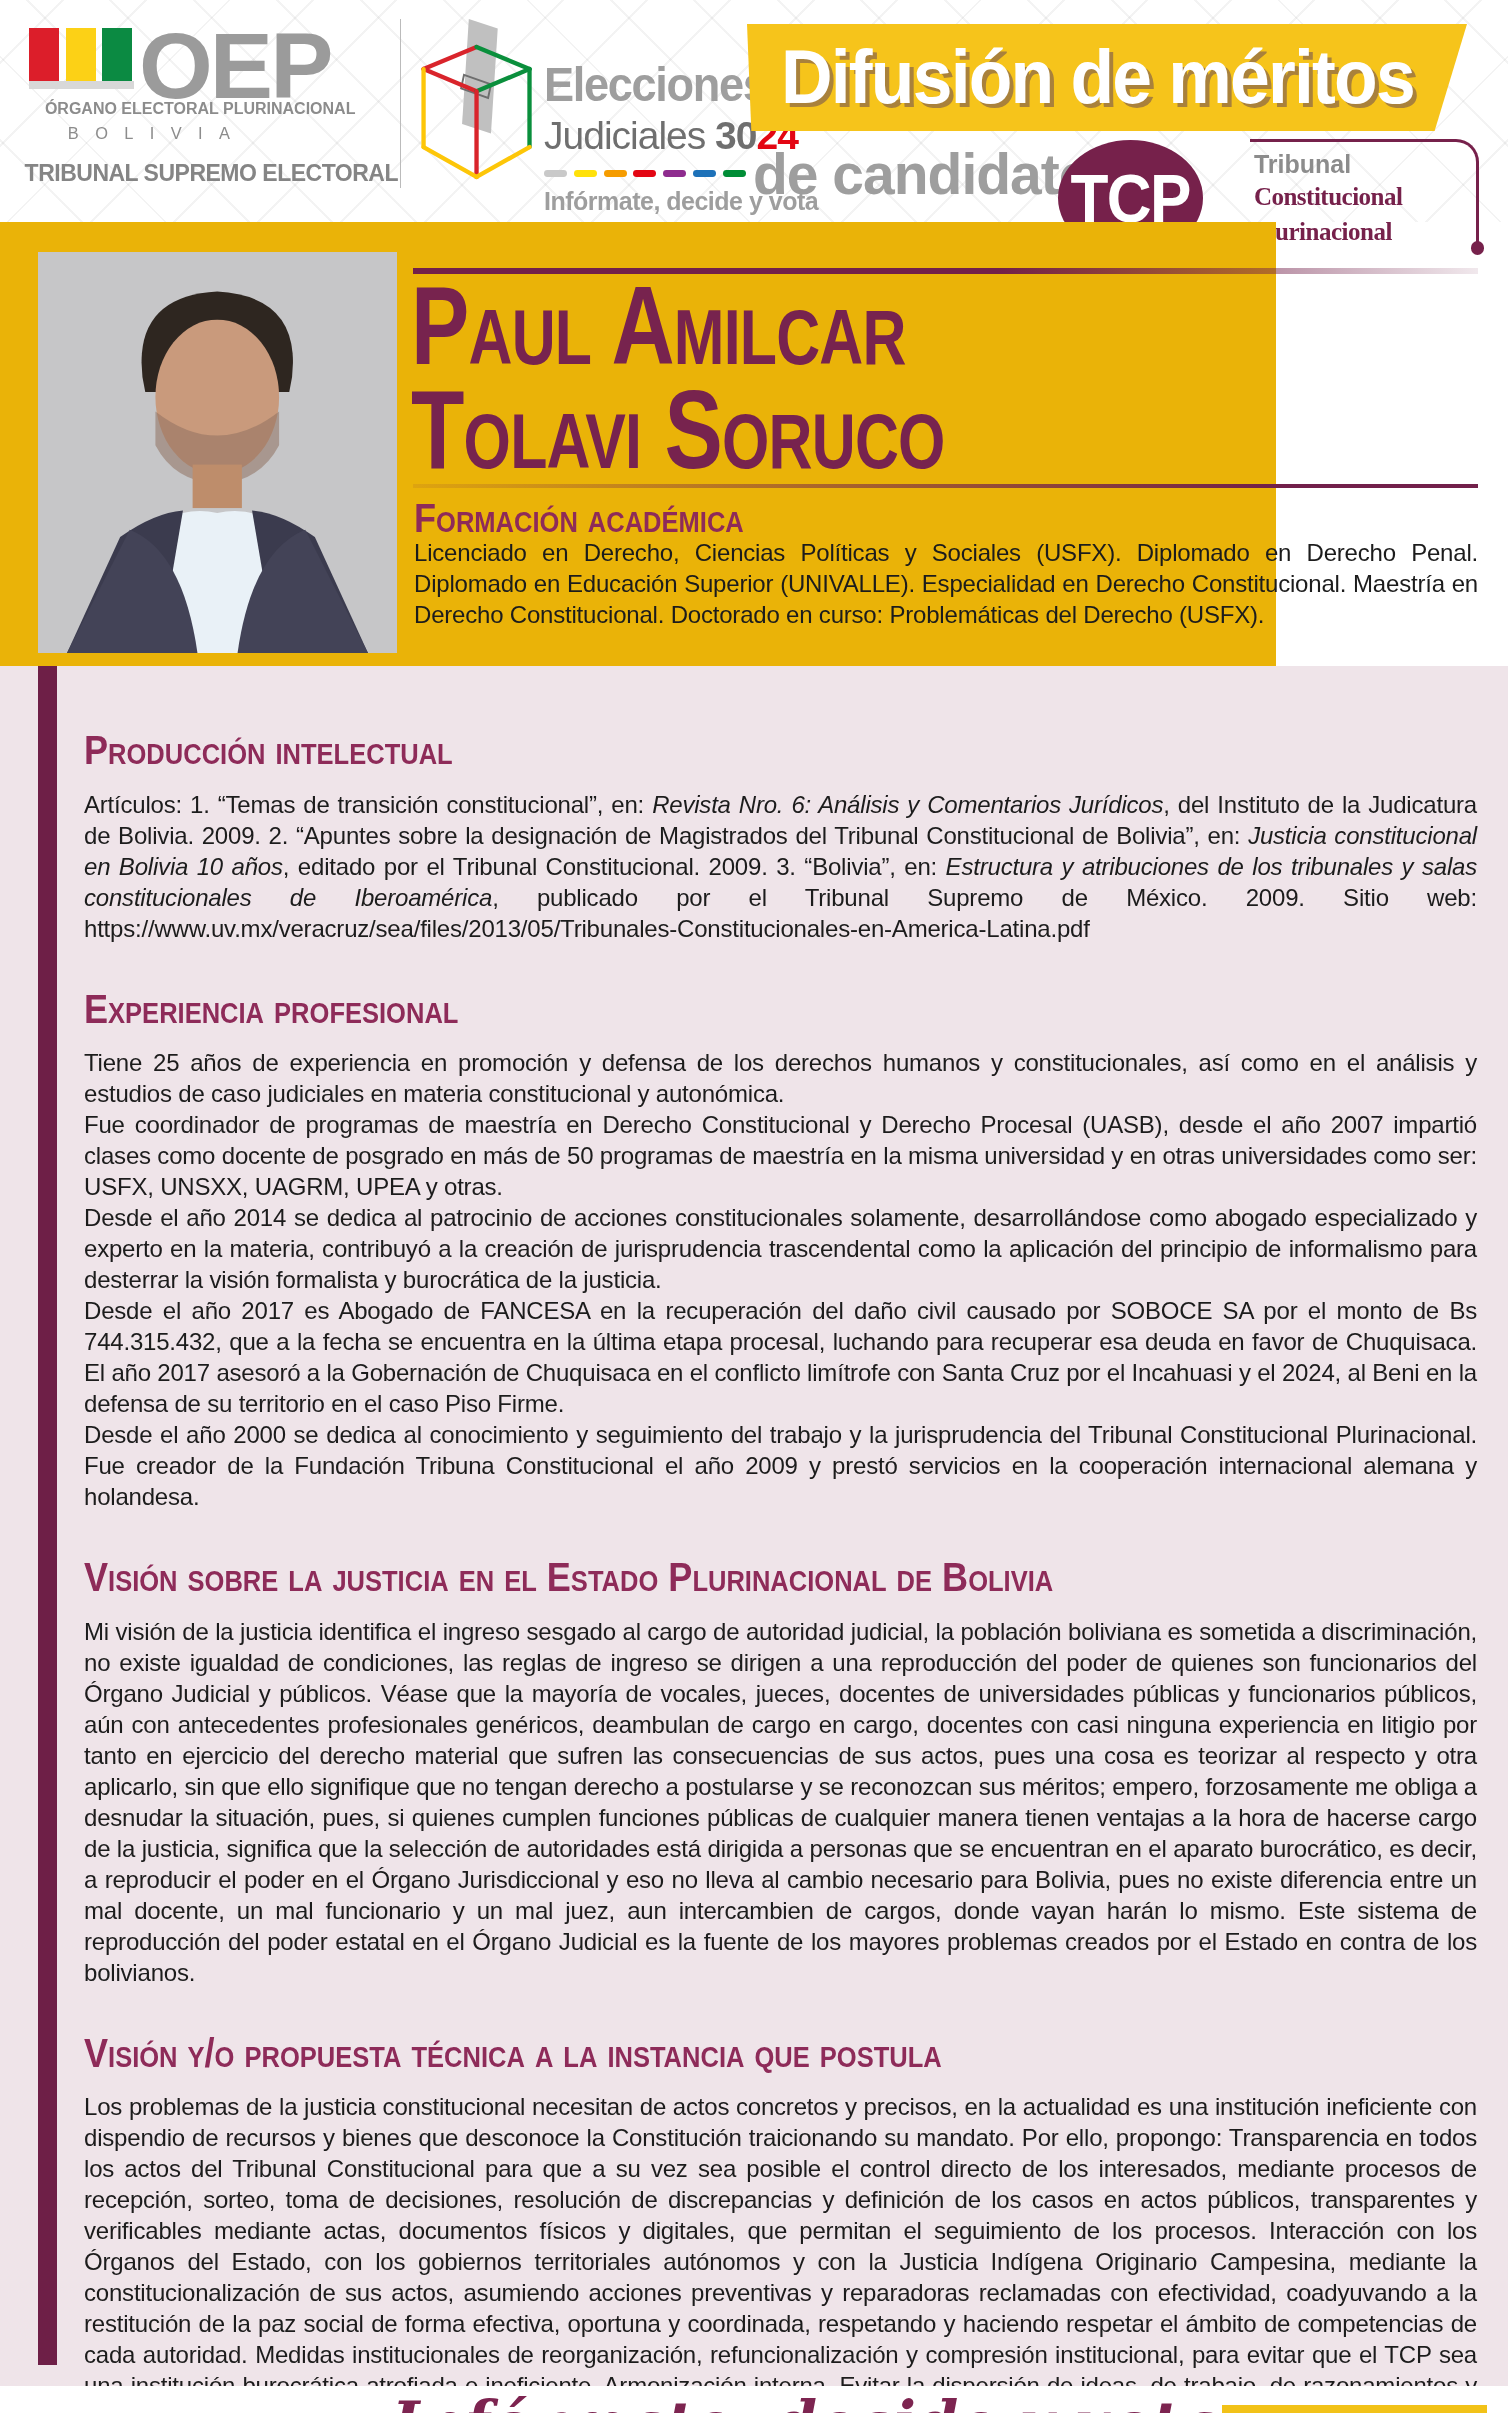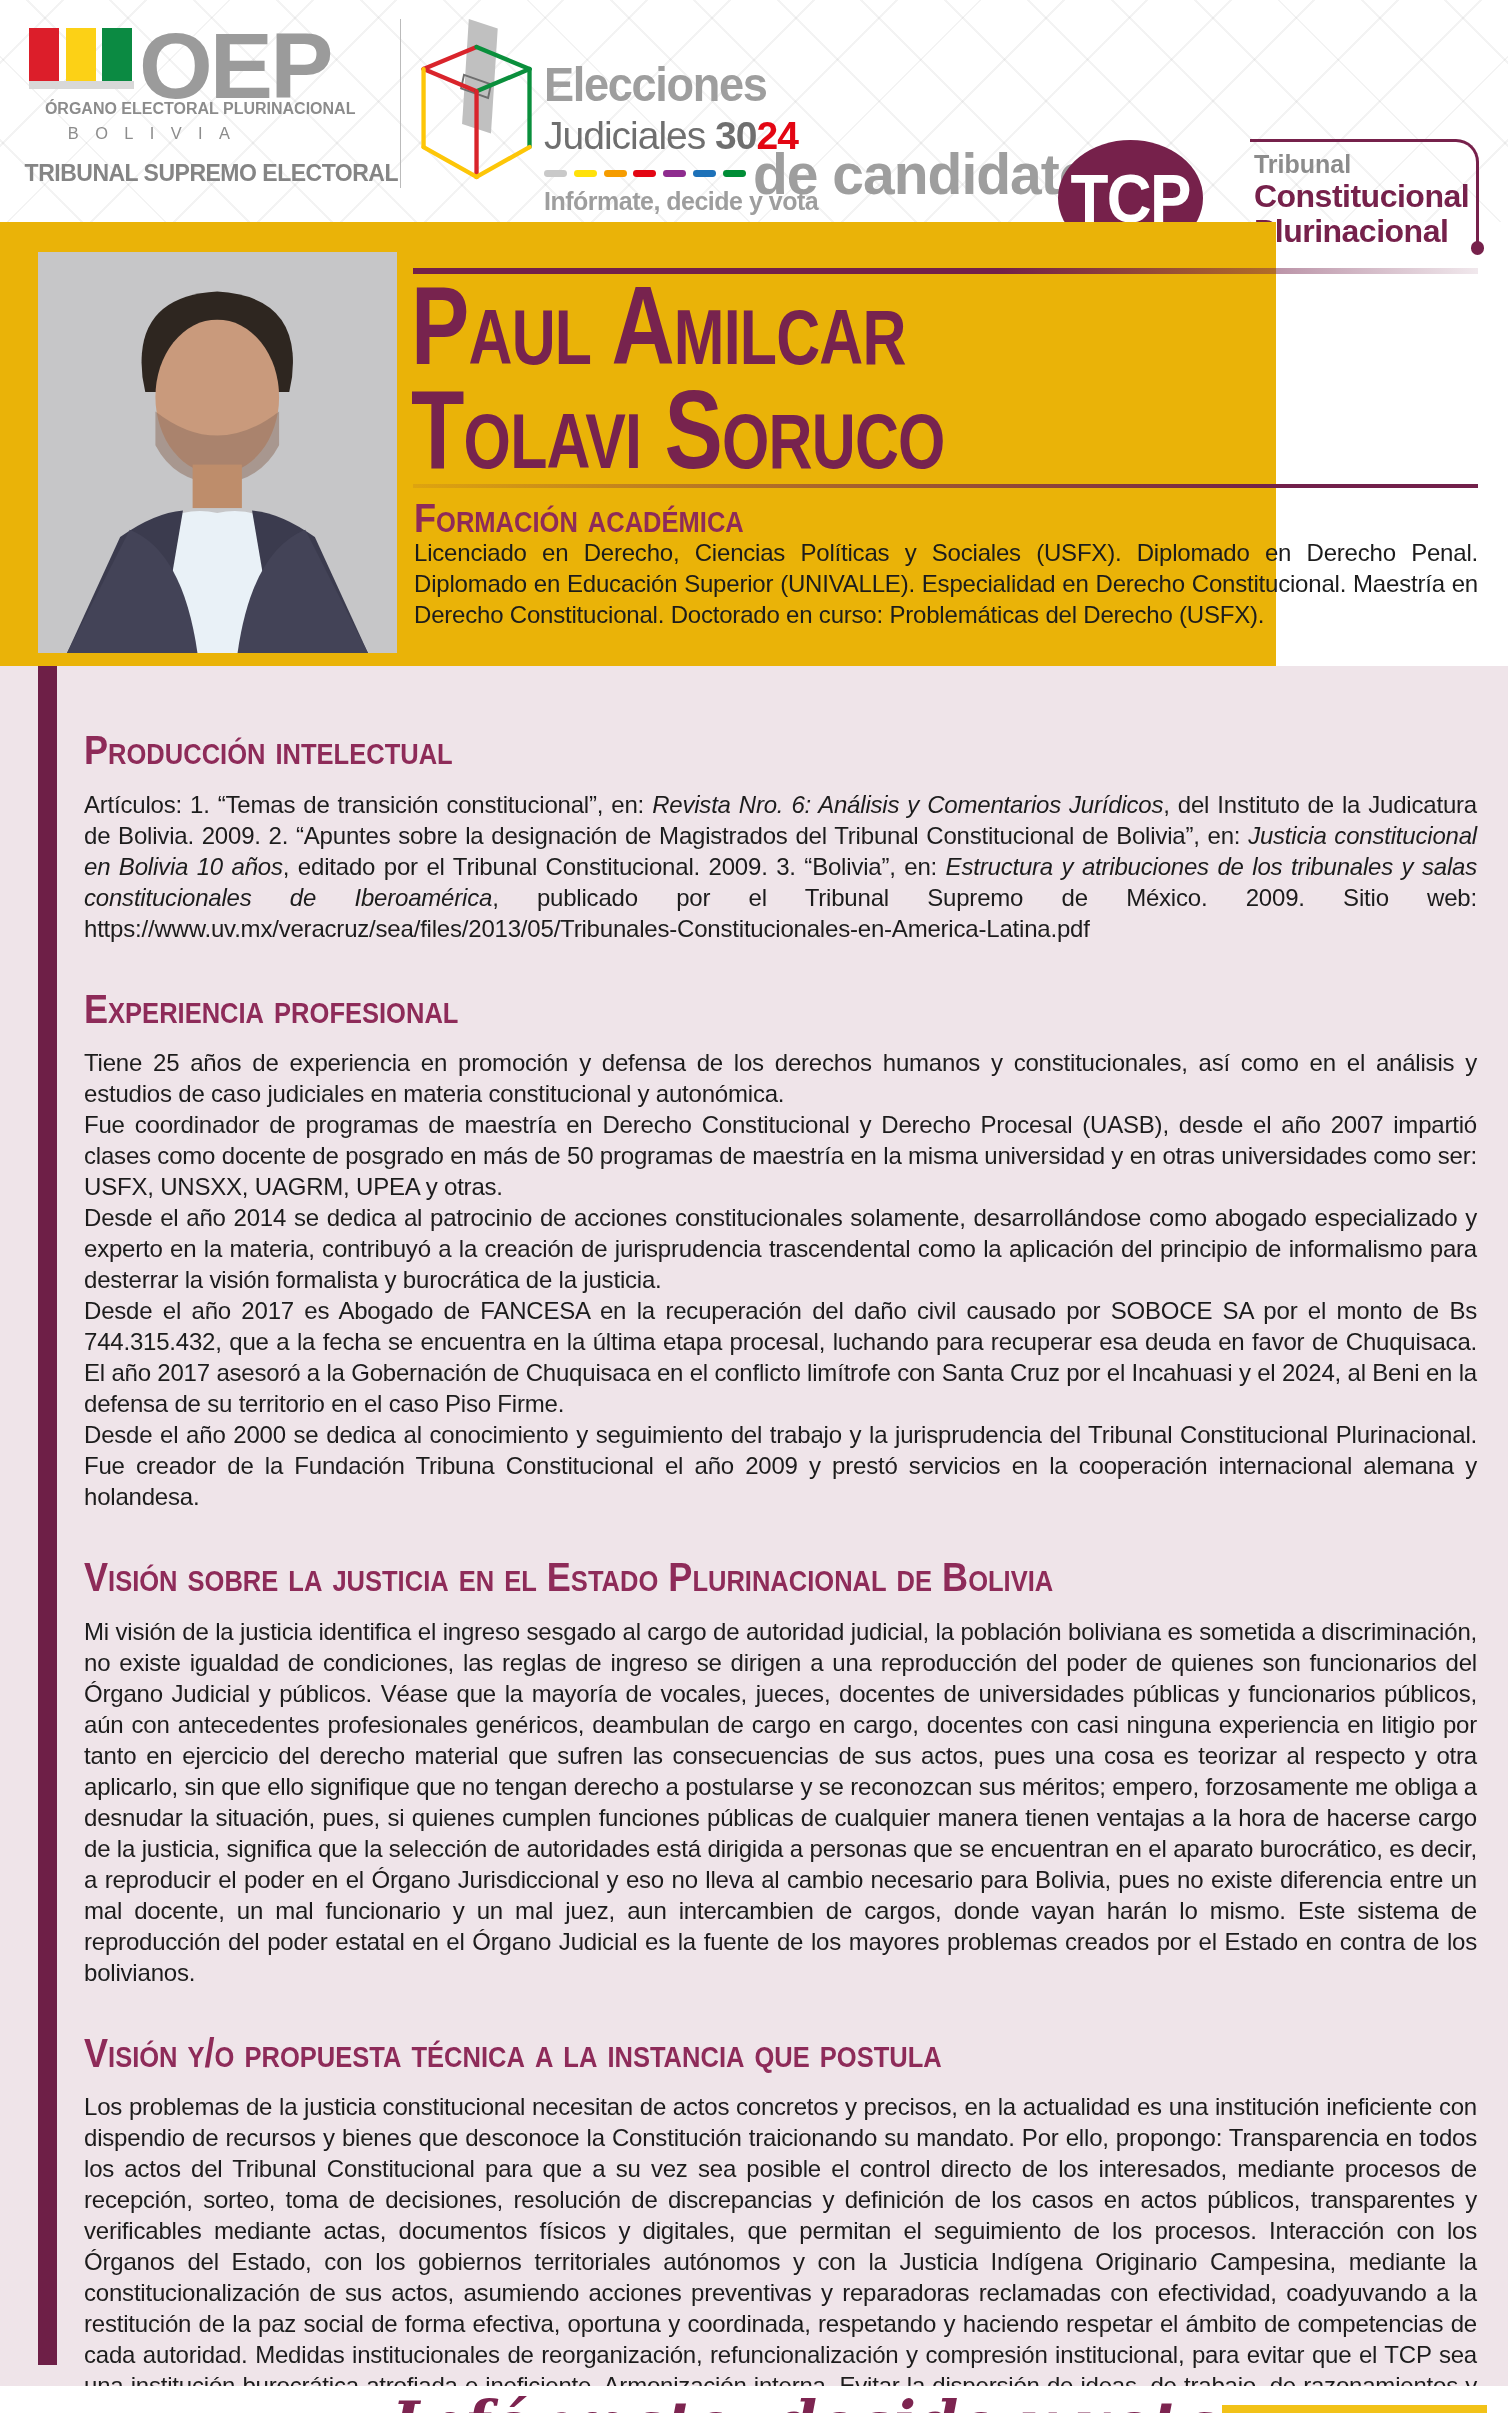--- a/index.html
+++ b/index.html
@@ -65,21 +65,21 @@
   .tcp-acronym{font-size:69px;font-weight:900;color:#ffffff;letter-spacing:-1.9px;transform:scaleX(0.9);}
   .tcp-frame{
     position:absolute;left:1250px;top:139px;width:229px;height:104px;
     border-top:3.4px solid #76214B;border-right:3.4px solid #76214B;border-top-right-radius:23px;
     padding:4.8px 0 0 3.9px;box-sizing:border-box;
   }
   .tcp-frame::after{
     content:"";position:absolute;right:-8.2px;bottom:-11.6px;width:13.5px;height:13.5px;border-radius:50%;background:#76214B;
   }
   .tcp-line1{font-size:25px;font-weight:800;color:#8C8C8C;margin-top:2.9px;}
-  .tcp-line2,.tcp-line3{font-size:32px;font-weight:800;color:#76214B;letter-spacing:-0.5px;line-height:35px;}
+  .tcp-line2,.tcp-line3{font-size:25px;font-weight:800;color:#76214B;letter-spacing:-0.5px;line-height:35px;font-family:Liberation Serif, serif;}
 
   
   .candidate-band{position:absolute;left:0;top:222px;width:1276px;height:444px;background:#eab308;}
   .candidate-photo{position:absolute;left:38px;top:30px;width:359px;height:401px;background:#C6C6C8;overflow:hidden;}
   .rule-top{position:absolute;left:413px;top:46px;width:1065px;height:6.3px;
     background:linear-gradient(90deg,#72204A 0%,#72204A 55%,rgba(114,32,74,0.10) 100%);}
   .candidate-name{position:absolute;left:411px;top:52px;line-height:104px;white-space:nowrap;}
   .name-line{
     font-size:112px;font-weight:800;color:#77234E;font-variant:small-caps;
     letter-spacing:-1px;transform:scaleX(0.78);transform-origin:left;display:block;
@@ -168,20 +168,23 @@
       <span class="dash" style="background: rgb(255, 225, 10);"></span>
       <span class="dash" style="background: rgb(245, 156, 0);"></span>
       <span class="dash" style="background: rgb(227, 6, 19);"></span>
       <span class="dash" style="background: rgb(142, 44, 142);"></span>
       <span class="dash" style="background: rgb(29, 113, 184);"></span>
       <span class="dash" style="background: rgb(0, 141, 54);"></span>
     </div>
     <div class="elections-slogan">Infórmate, decide y vota</div>
   </div>
 
+  <div class="difusion-banner">
+    <div class="difusion-title">Difusión de méritos</div>
+  </div>
   <div class="banner-subtitle">de candidatos</div>
 
   <div class="tcp-ellipse">
     <span class="tcp-acronym">TCP</span>
   </div>
   <div class="tcp-frame">
     <div class="tcp-line1">Tribunal</div>
     <div class="tcp-line2">Constitucional</div>
     <div class="tcp-line3">Plurinacional</div>
   </div>

